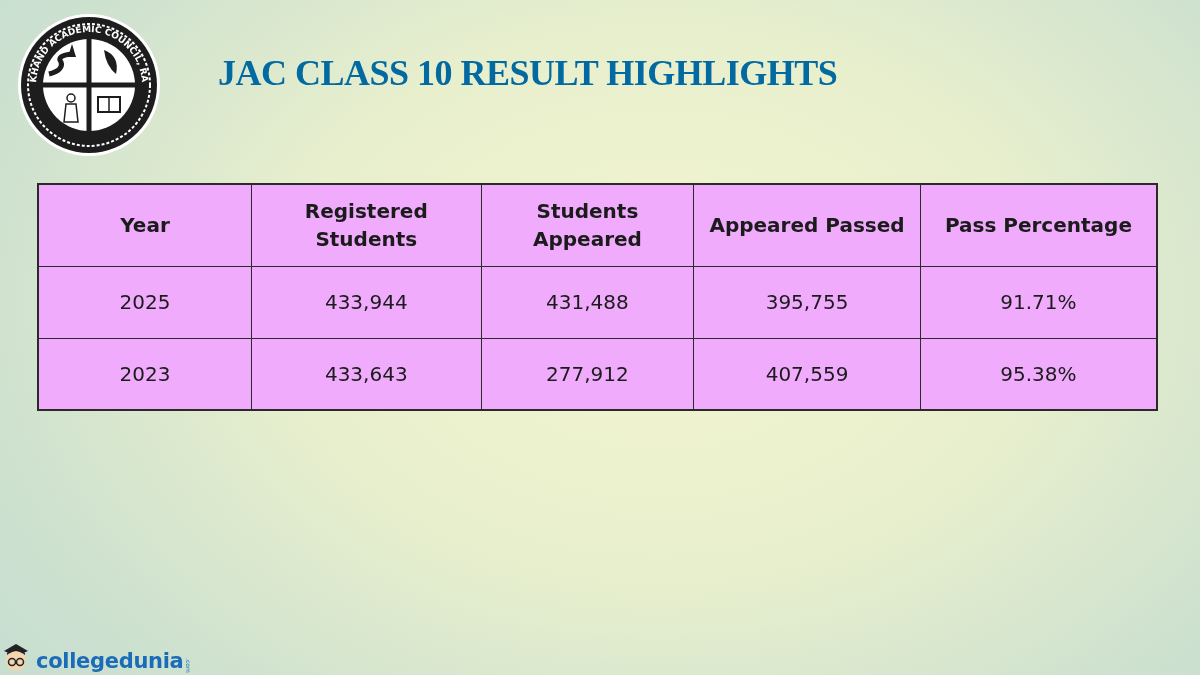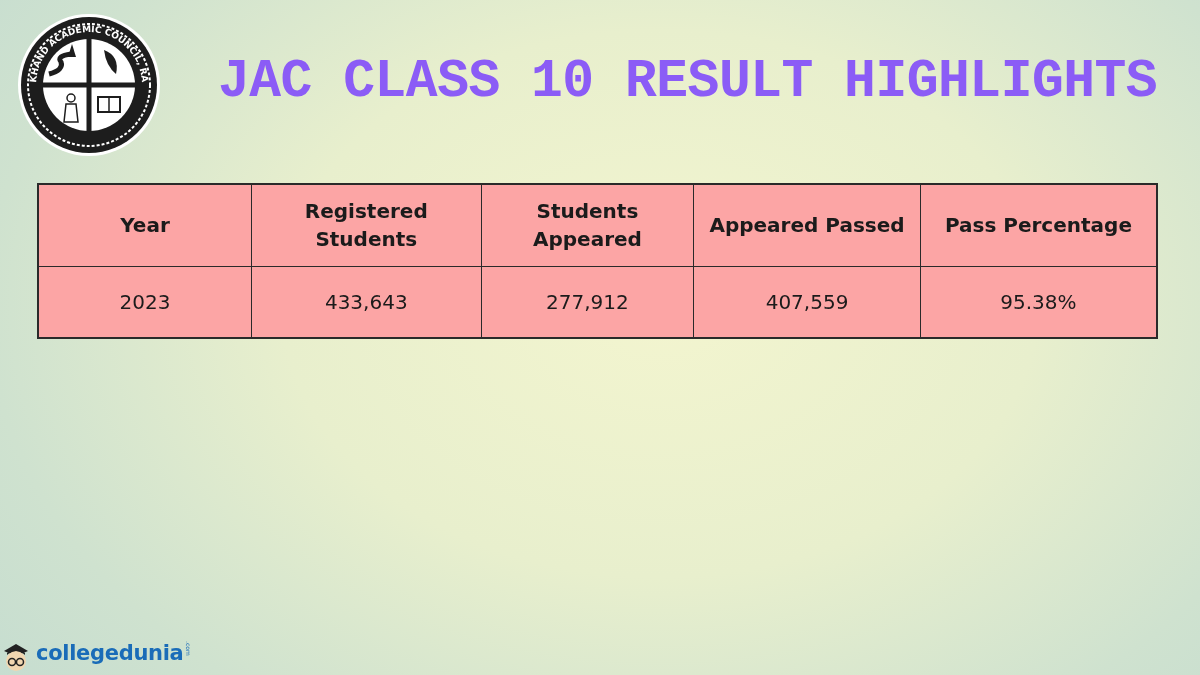--- a/index.html
+++ b/index.html
@@ -7,45 +7,45 @@
   body {
     position: relative;
     font-family: "DejaVu Sans", sans-serif;
     background: radial-gradient(ellipse 70% 90% at 55% 45%, #f3f5cf 0%, #e8efcd 45%, #cfe2cf 80%, #c6ddd0 100%);
   }
   .logo {
     position: absolute; left: 16px; top: 12px; width: 146px; height: 146px;
   }
   .title {
     position: absolute; left: 218px; top: 52px; width: 900px;
-    font-family: Liberation Mono, monospace; font-weight: bold;
-    font-size: 53px; letter-spacing: -0.5px; color: #8b5cf6;
+    font-family: Liberation Serif, serif; font-weight: bold;
+    font-size: 36px; letter-spacing: -0.5px; color: #0369a1;
     white-space: nowrap;
   }
   table.results {
     position: absolute; left: 37px; top: 183px;
     width: 1121px; border-collapse: collapse;
-    background: #fca5a5;
+    background: #f0abfc;
     border: 2px solid #2a2a2a;
   }
   table.results th, table.results td {
     border: 1.5px solid #2a2a2a;
     text-align: center; vertical-align: middle;
     color: #1b1b1b;
     font-family: "DejaVu Sans", sans-serif;
   }
   table.results th {
     height: 82px; font-weight: bold; font-size: 20px; line-height: 28px;
   }
   table.results td {
     height: 72px; font-size: 20px;
   }
   .brand {
     position: absolute; left: 2px; top: 641px; height: 32px;
-    display: flex; align-items: flex-start;
+    display: flex; align-items: flex-end;
   }
   .brand-text {
     font-family: "DejaVu Sans", sans-serif; font-weight: bold;
     font-size: 21px; color: #1a6cb8; margin-left: 4px; letter-spacing: -0.3px;
   }
   .brand-com { font-size: 6px; color: #1a6cb8; writing-mode: vertical-rl; margin-left: 1px; }
 </style>
 </head>
 <body>
 
@@ -85,20 +85,27 @@
     <tr>
       <th><span>Year</span></th>
       <th><span>Registered</span><br><span>Students</span></th>
       <th><span>Students</span><br><span>Appeared</span></th>
       <th><span>Appeared Passed</span></th>
       <th><span>Pass Percentage</span></th>
     </tr>
   </thead>
   <tbody>
     <tr>
+      <td>2025</td>
+      <td>433,944</td>
+      <td>431,488</td>
+      <td>395,755</td>
+      <td>91.71%</td>
+    </tr>
+    <tr>
       <td>2023</td>
       <td>433,643</td>
       <td>277,912</td>
       <td>407,559</td>
       <td>95.38%</td>
     </tr>
   </tbody>
 </table>
 
 <div class="brand">

